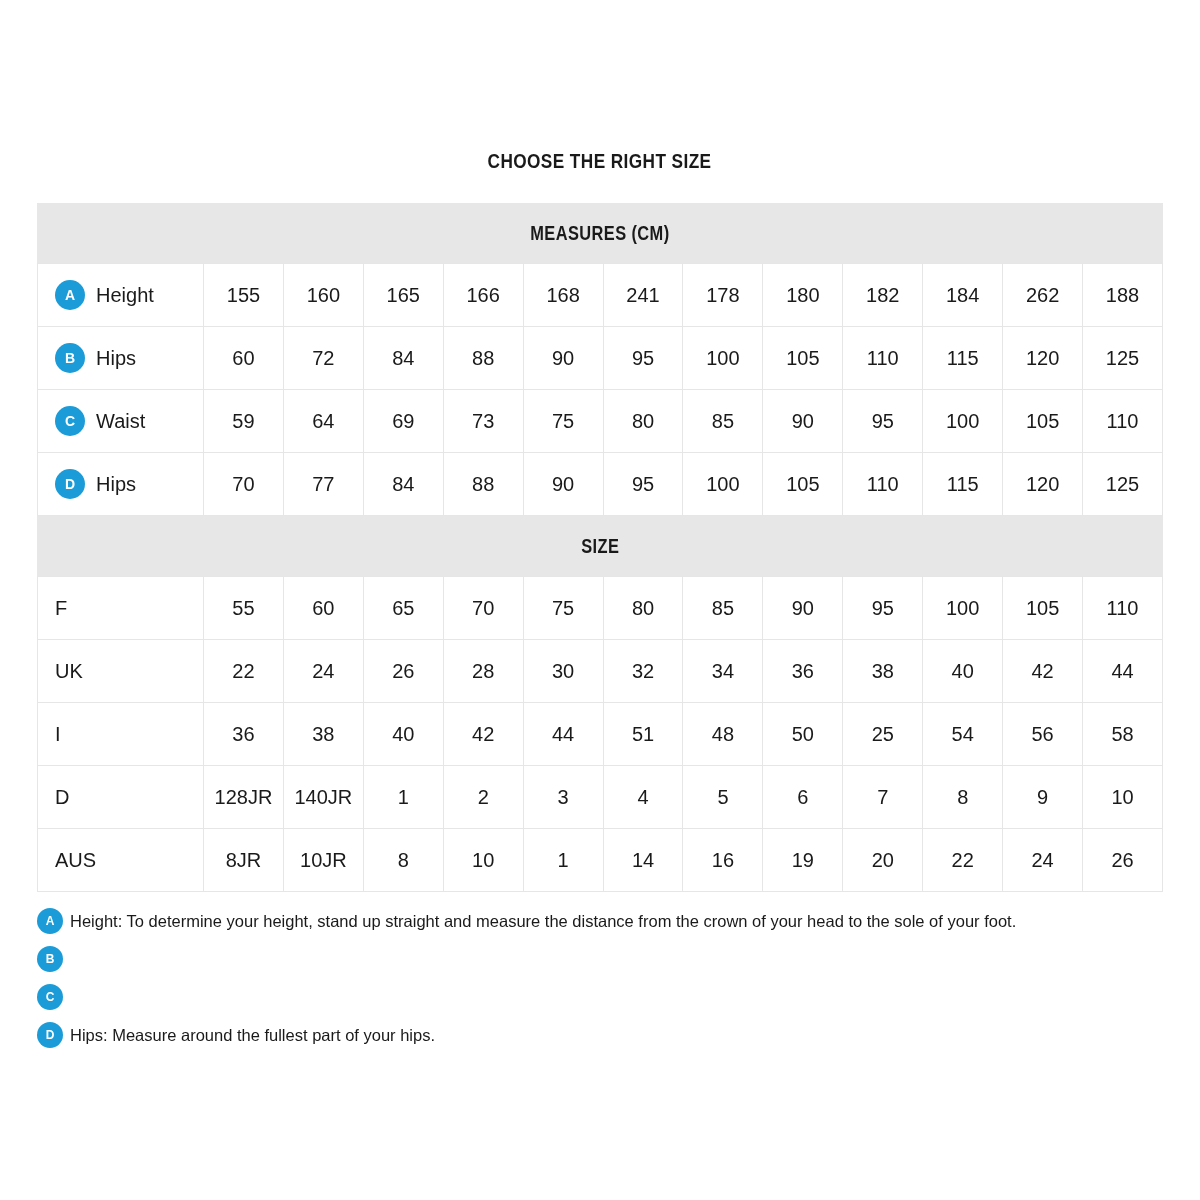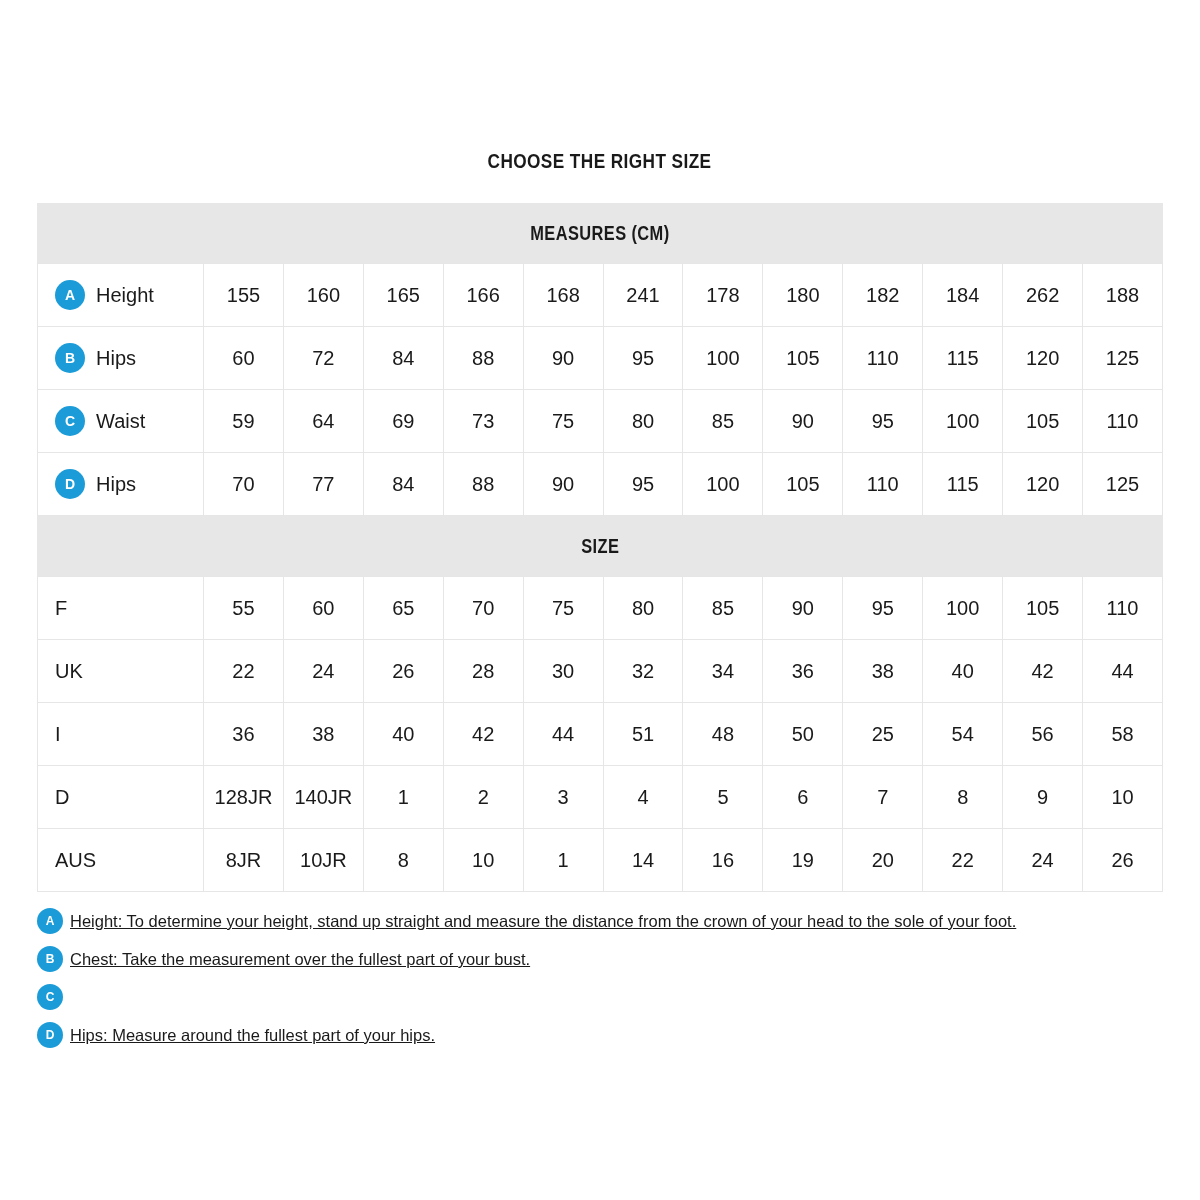--- a/index.html
+++ b/index.html
@@ -95,21 +95,20 @@
   }
   .note .badge {
     width: 26px;
     height: 26px;
     flex: 0 0 26px;
     font-size: 12px;
   }
   .note-text {
     line-height: 26px;
     white-space: nowrap;
-    text-decoration: underline;
   }
 </style>
 </head>
 <body>
 
 <div class="page">
 
   <h1 class="title"><span class="cond">CHOOSE THE RIGHT SIZE</span></h1>
 
   <div class="size-table">
@@ -287,21 +286,20 @@
 
   </div>
 
   <div class="notes" id="notes">
       <div class="note">
         <span class="badge">A</span>
         <span class="note-text">Height: To determine your height, stand up straight and measure the distance from the crown of your head to the sole of your foot.</span>
       </div>
       <div class="note">
         <span class="badge">B</span>
-        <span class="note-text">Chest: Take the measurement over the fullest part of your bust.</span>
       </div>
       <div class="note">
         <span class="badge">C</span>
       </div>
       <div class="note">
         <span class="badge">D</span>
         <span class="note-text">Hips: Measure around the fullest part of your hips.</span>
       </div>
     </div>
 

